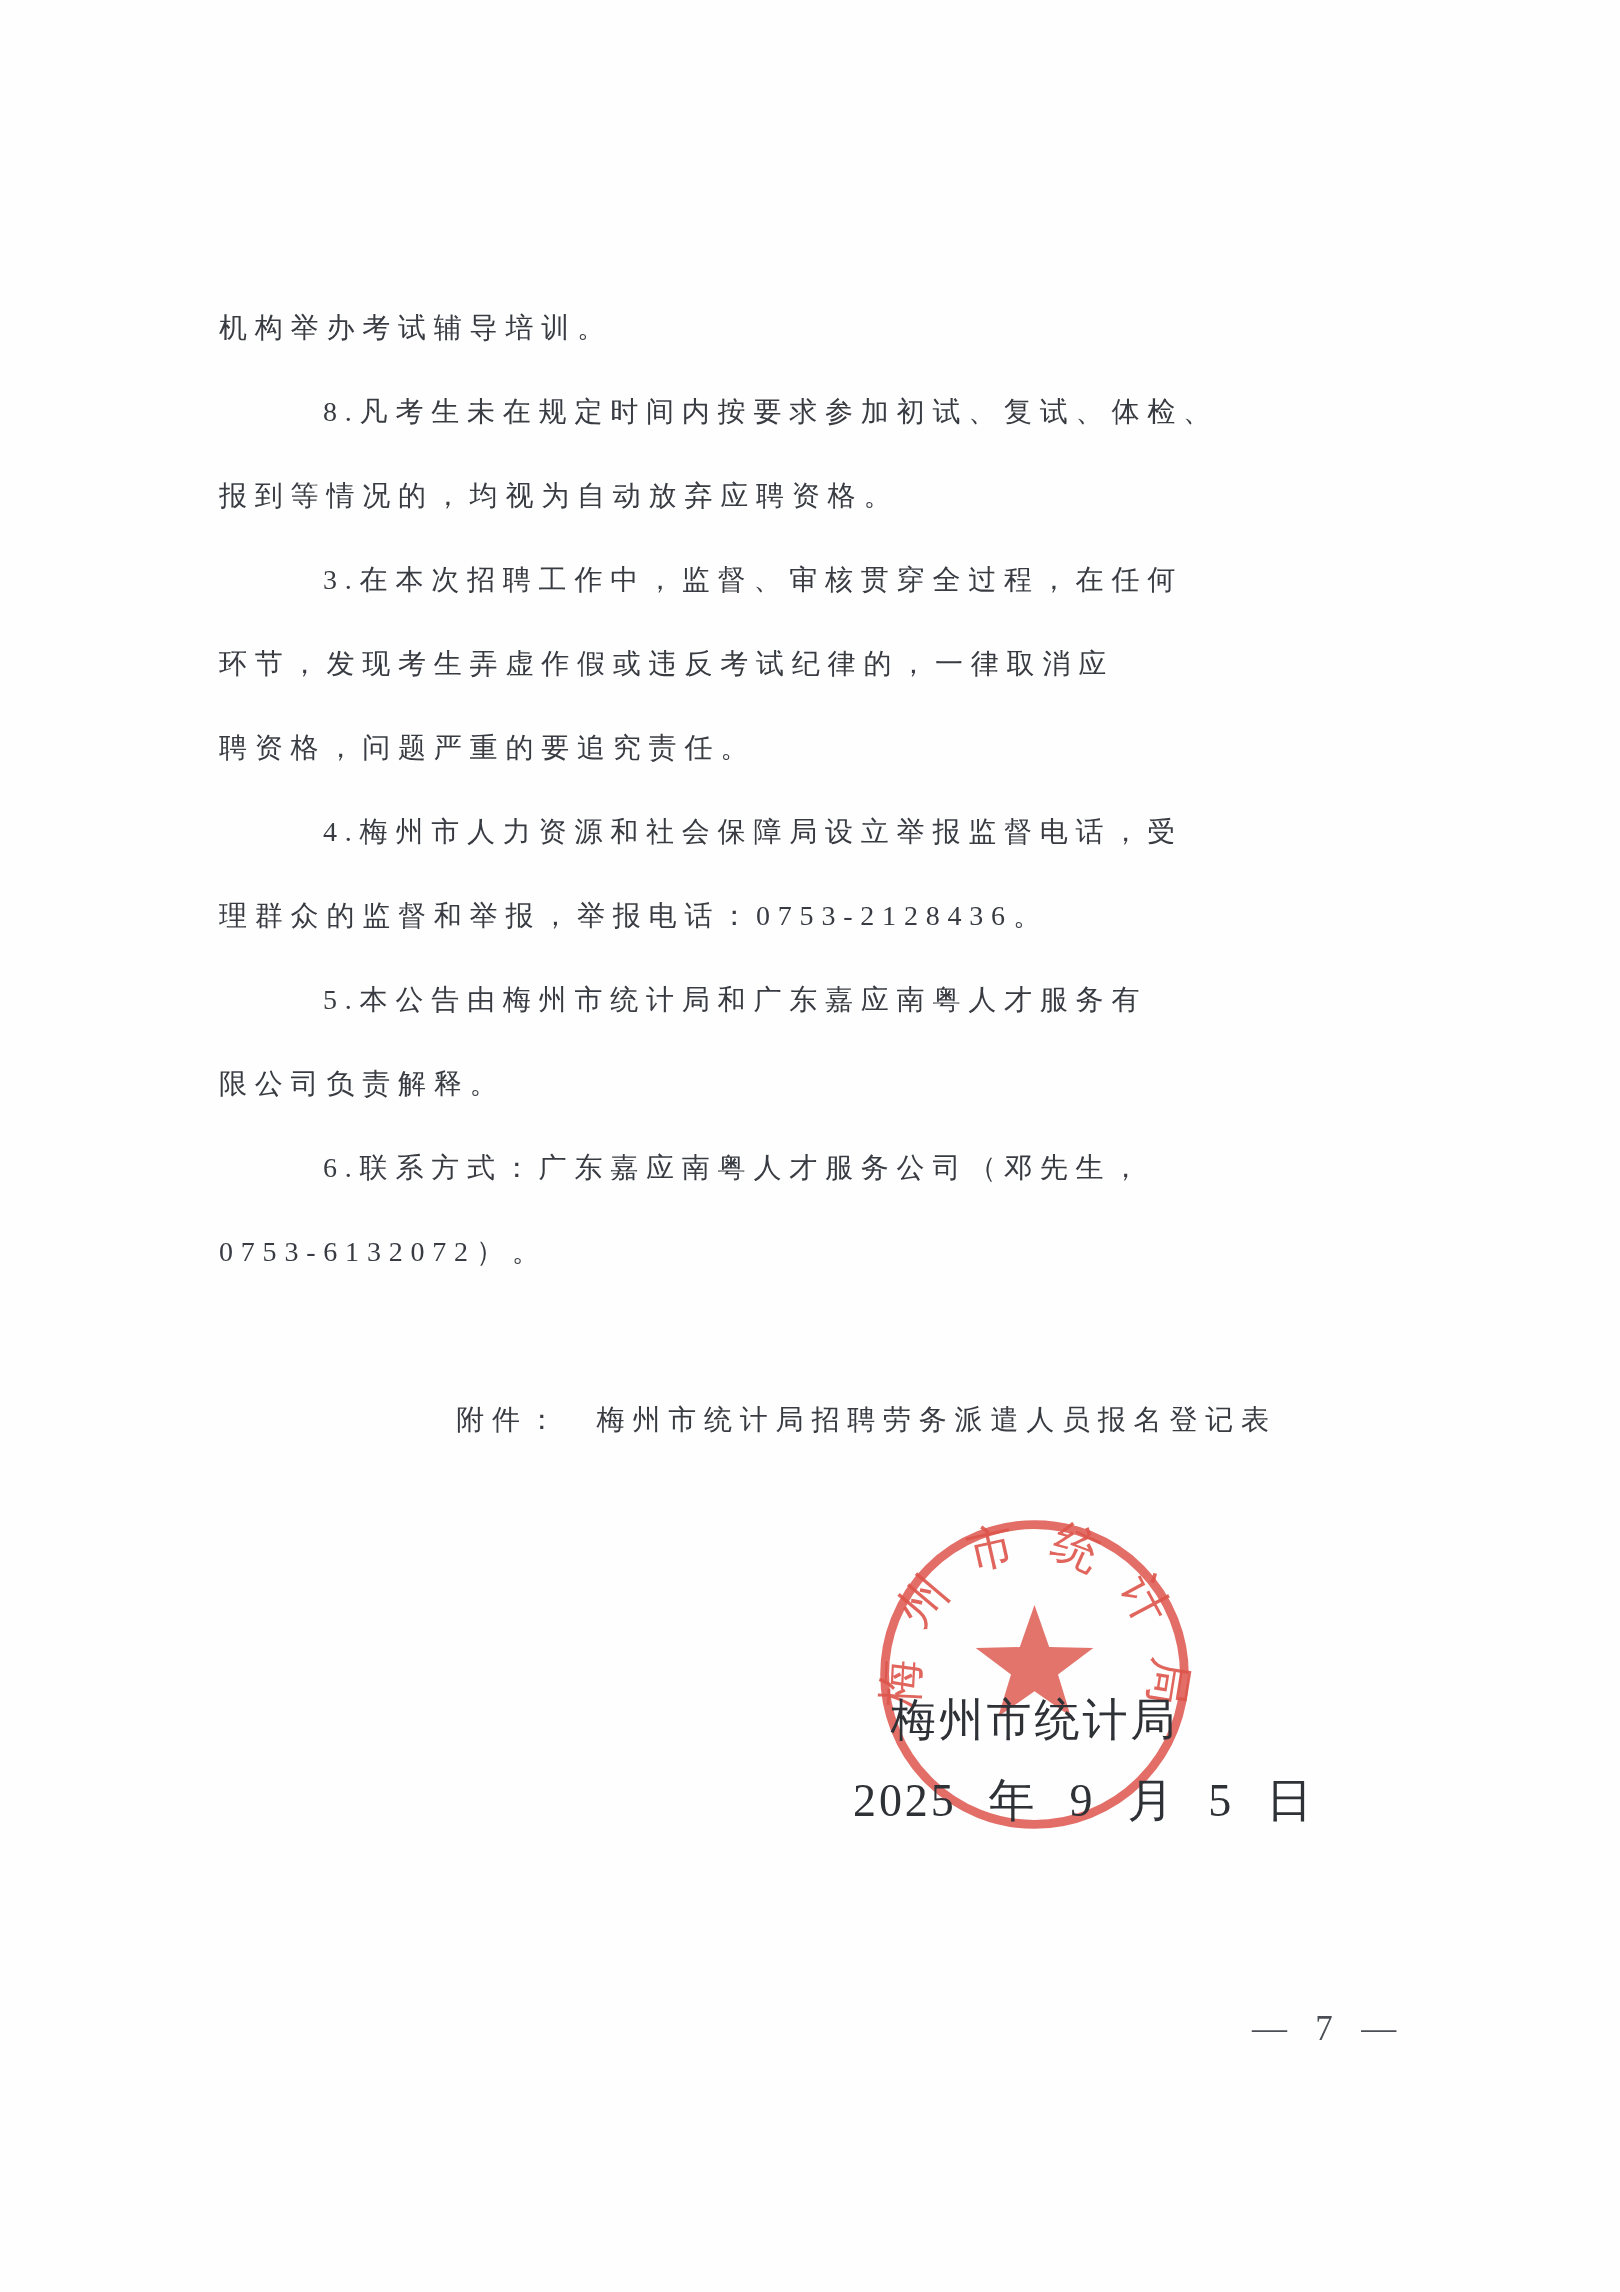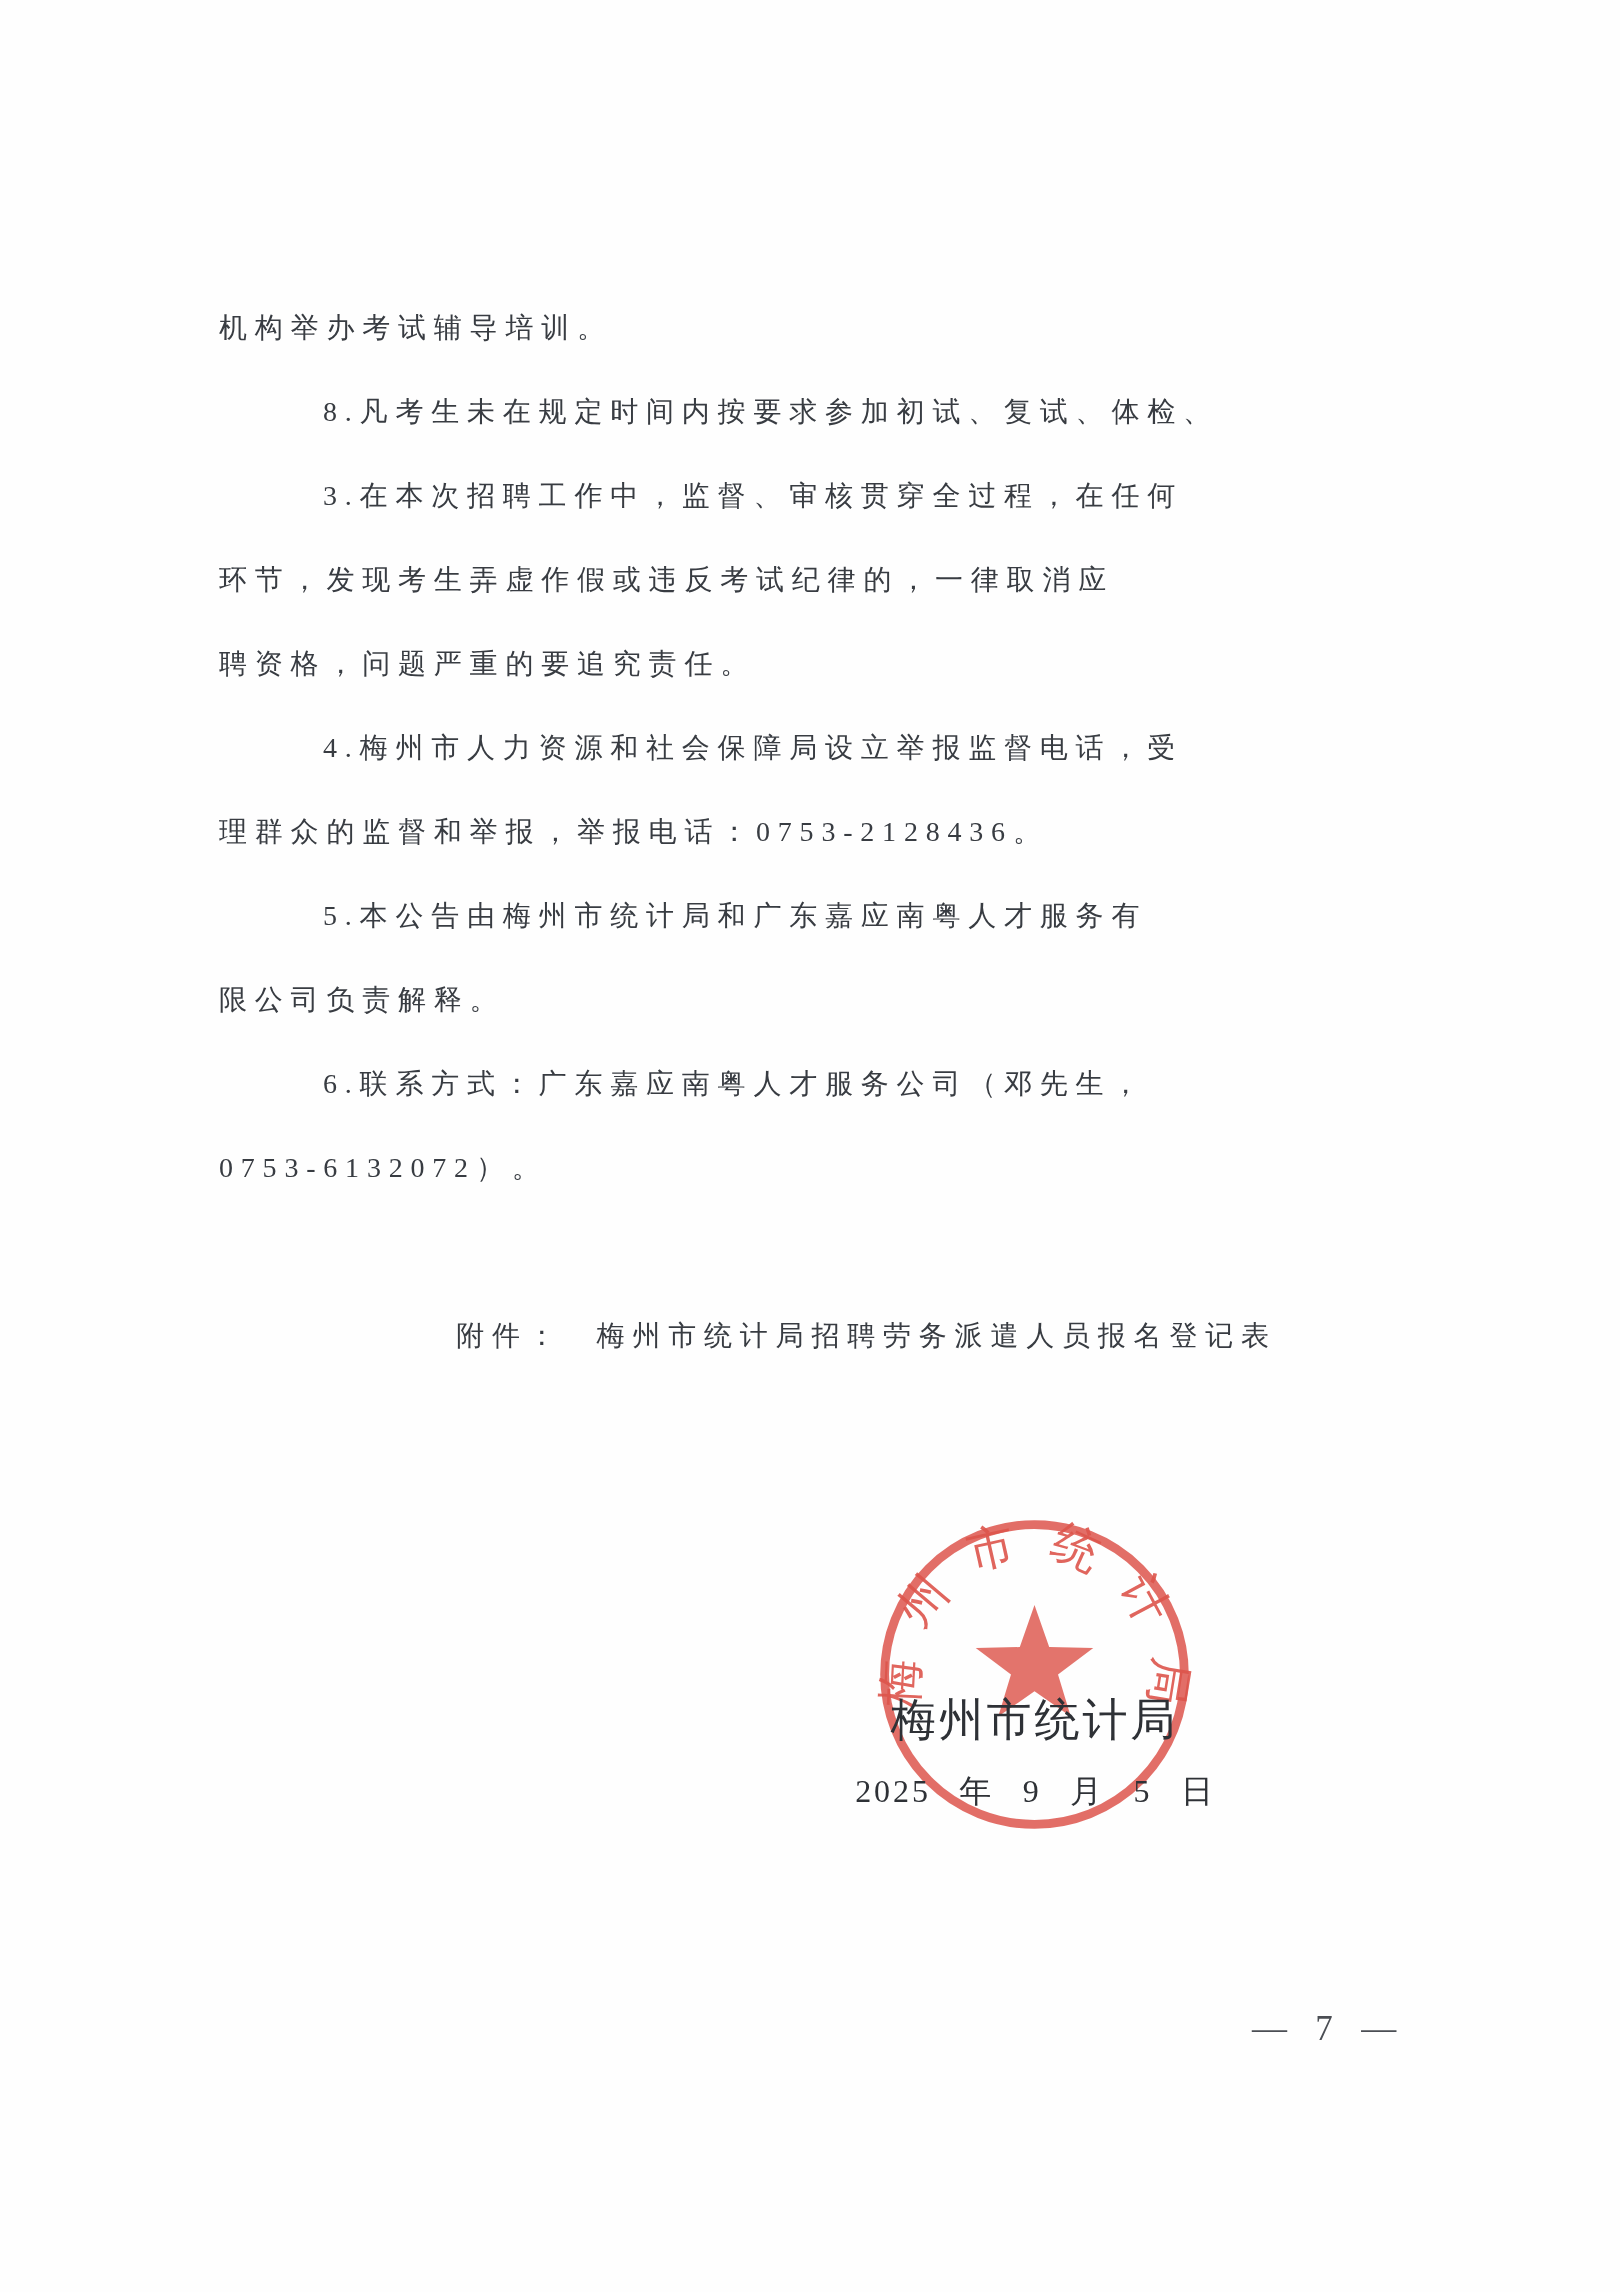--- a/index.html
+++ b/index.html
@@ -56,21 +56,21 @@
     letter-spacing: 2.9px;
     color: #2e3136;
     white-space: nowrap;
   }
   .doc-date {
     position: absolute;
     left: 853px;
     top: 1770px;
     width: 365px;
     text-align: center;
-    font-size: 32px;
+    font-size: 46px;
     letter-spacing: 2.9px;
     word-spacing: 17.6px;
     color: #2e3136;
     white-space: nowrap;
   }
   
   .page-number {
     position: absolute;
     top: 2009px;
     right: 214px;
@@ -81,20 +81,21 @@
   }
 </style>
 </head>
 <body>
 
 <div class="page">
 
   <main class="body-text">
     <div class="line">机构举办考试辅导培训。</div>
     <div class="line indent">8.凡考生未在规定时间内按要求参加初试、复试、体检、</div>
+    <div class="line">报到等情况的，均视为自动放弃应聘资格。</div>
     <div class="line indent">3.在本次招聘工作中，监督、审核贯穿全过程，在任何</div>
     <div class="line">环节，发现考生弄虚作假或违反考试纪律的，一律取消应</div>
     <div class="line">聘资格，问题严重的要追究责任。</div>
     <div class="line indent">4.梅州市人力资源和社会保障局设立举报监督电话，受</div>
     <div class="line">理群众的监督和举报，举报电话：0753-2128436。</div>
     <div class="line indent">5.本公告由梅州市统计局和广东嘉应南粤人才服务有</div>
     <div class="line">限公司负责解释。</div>
     <div class="line indent">6.联系方式：广东嘉应南粤人才服务公司（邓先生，</div>
     <div class="line">0753-6132072）。</div>
 

